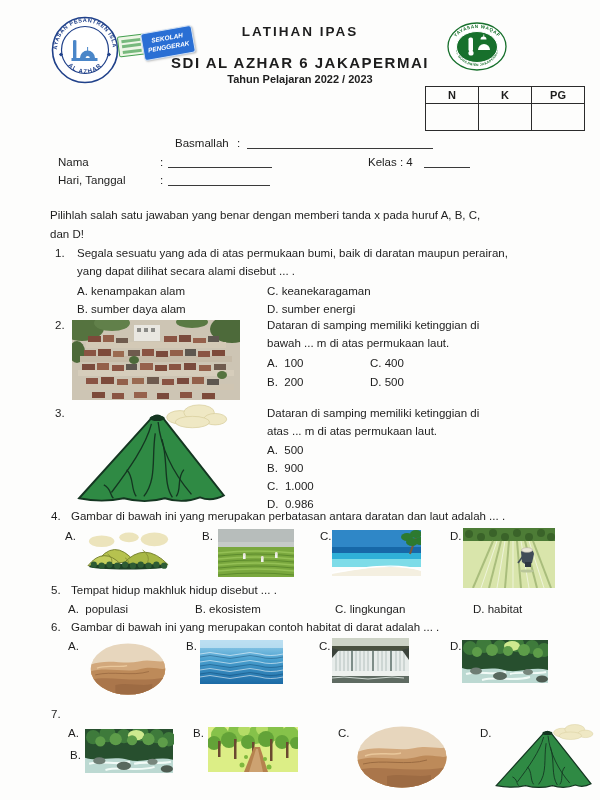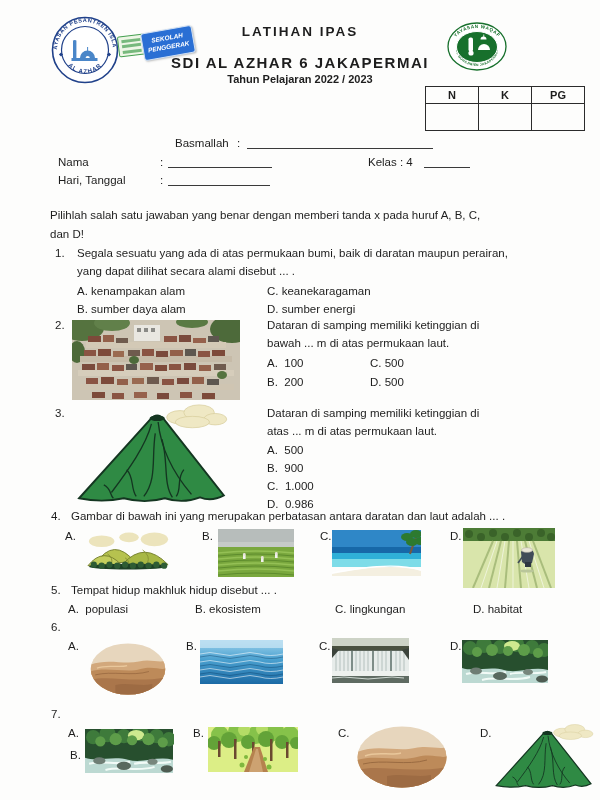--- a/index.html
+++ b/index.html
@@ -467,21 +467,21 @@
   <div class="abs t" style="left:77px;top:302px">B. sumber daya alam</div>
   <div class="abs t" style="left:267px;top:302px">D. sumber energi</div>
 
   <div class="abs t" style="left:55px;top:318px">2.</div>
   <svg class="art abs" style="left:72px;top:320px" width="168" height="80">
       <use href="#sym-village"></use>
     </svg>
   <div class="abs t" style="left:267px;top:318px">Dataran di samping memiliki ketinggian di</div>
   <div class="abs t" style="left:267px;top:336px">bawah ... m di atas permukaan laut.</div>
   <div class="abs t" style="left:267px;top:356px">A.  100</div>
-  <div class="abs t" style="left:370px;top:356px">C. 500</div>
+  <div class="abs t" style="left:370px;top:356px">C. 400</div>
   <div class="abs t" style="left:267px;top:375px">B.  200</div>
   <div class="abs t" style="left:370px;top:375px">D. 500</div>
 
   <div class="abs t" style="left:55px;top:406px">3.</div>
   <svg class="art abs" style="left:68px;top:403px" width="165" height="100">
       <use href="#sym-mountain"></use>
     </svg>
   <div class="abs t" style="left:267px;top:406px">Dataran di samping memiliki ketinggian di</div>
   <div class="abs t" style="left:267px;top:424px">atas ... m di atas permukaan laut.</div>
   <div class="abs t" style="left:267px;top:443px">A.  500</div>
@@ -509,20 +509,21 @@
     </svg>
 
   <div class="abs t" style="left:51px;top:583px">5.</div>
   <div class="abs t" style="left:71px;top:583px">Tempat hidup makhluk hidup disebut ... .</div>
   <div class="abs t" style="left:68px;top:602px">A.  populasi</div>
   <div class="abs t" style="left:195px;top:602px">B. ekosistem</div>
   <div class="abs t" style="left:335px;top:602px">C. lingkungan</div>
   <div class="abs t" style="left:473px;top:602px">D. habitat</div>
 
   <div class="abs t" style="left:51px;top:620px">6.</div>
+  <div class="abs t" style="left:71px;top:620px">Gambar di bawah ini yang merupakan contoh habitat di darat adalah ... .</div>
   <div class="abs t" style="left:68px;top:639px">A.</div>
   <svg class="art abs" style="left:84px;top:643px" width="88" height="52">
       <use href="#sym-desert"></use>
     </svg>
   <div class="abs t" style="left:186px;top:639px">B.</div>
   <svg class="art abs" style="left:200px;top:640px" width="83" height="44">
       <use href="#sym-sea"></use>
     </svg>
   <div class="abs t" style="left:319px;top:639px">C.</div>
   <svg class="art abs" style="left:332px;top:638px" width="77" height="45">

